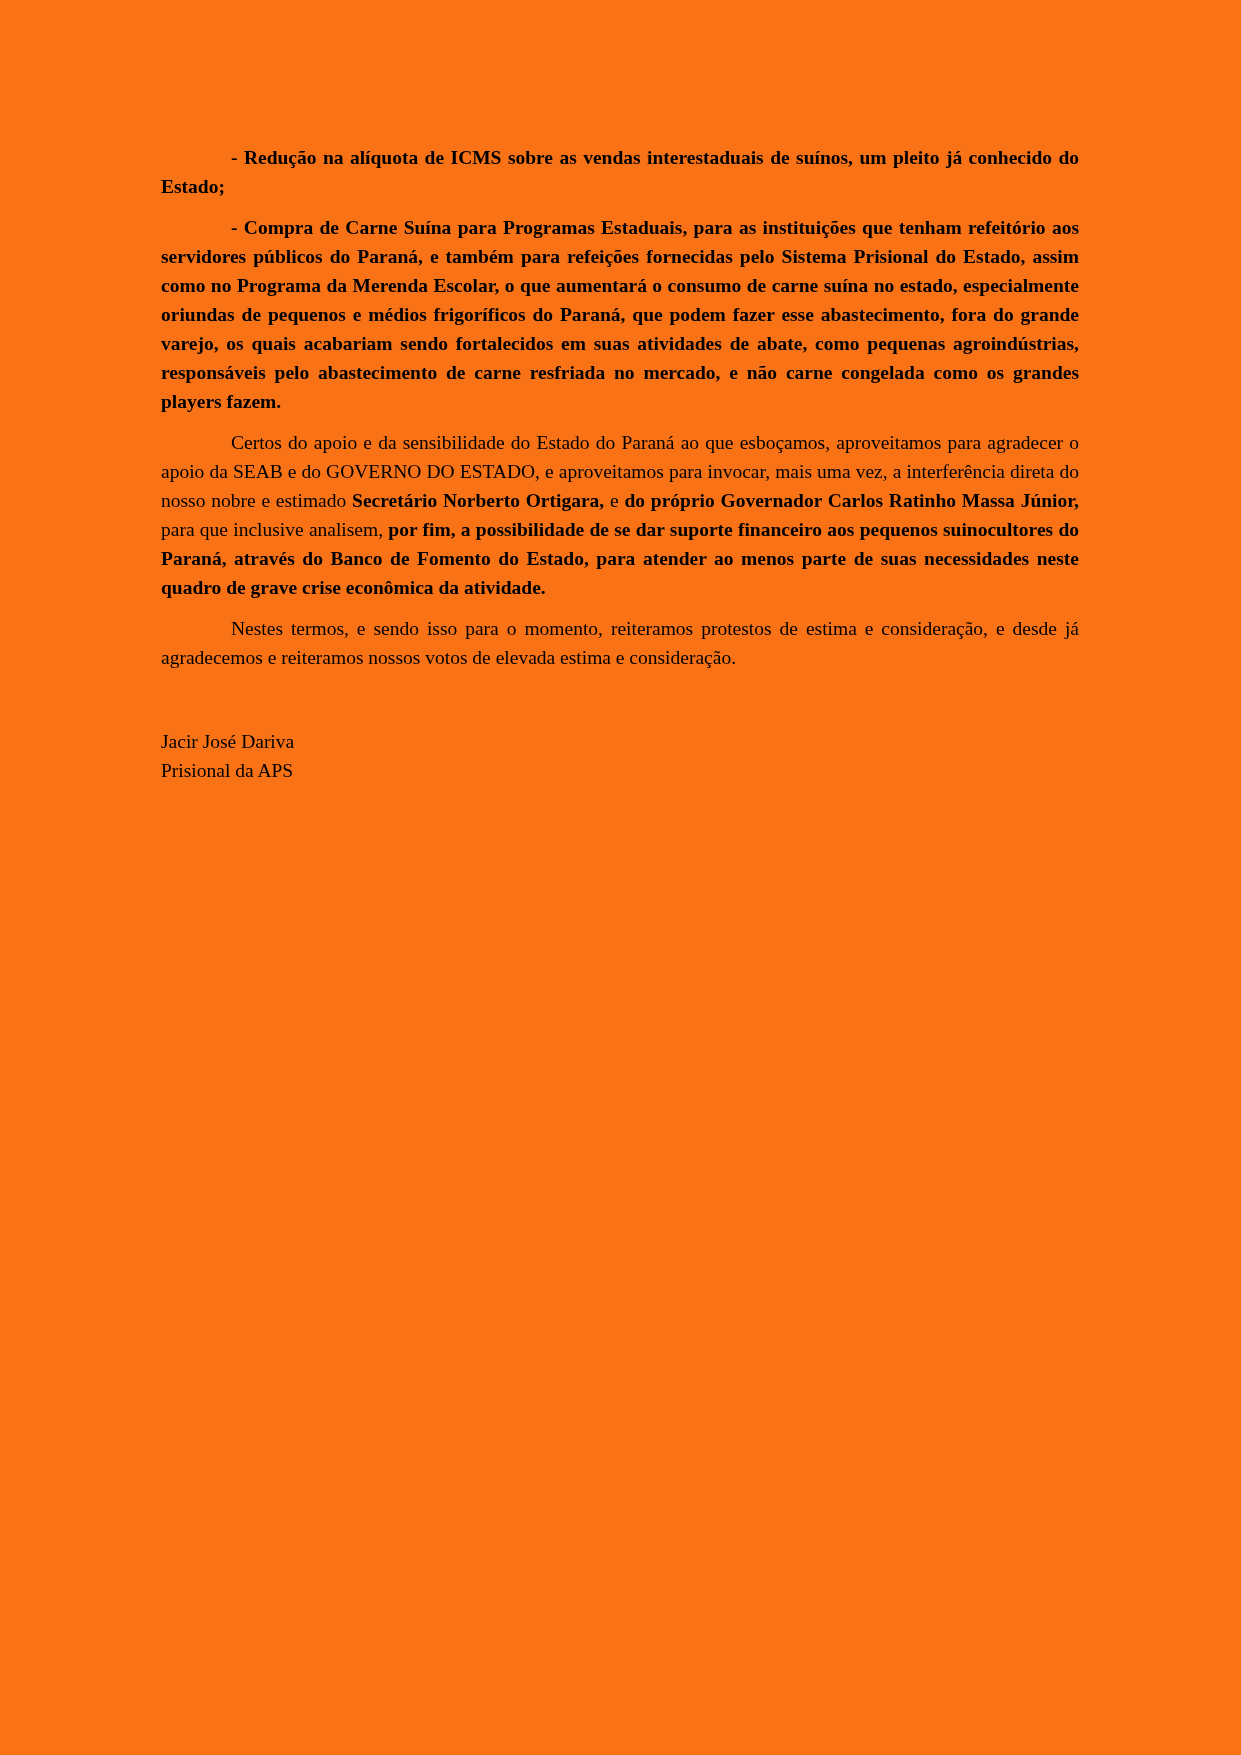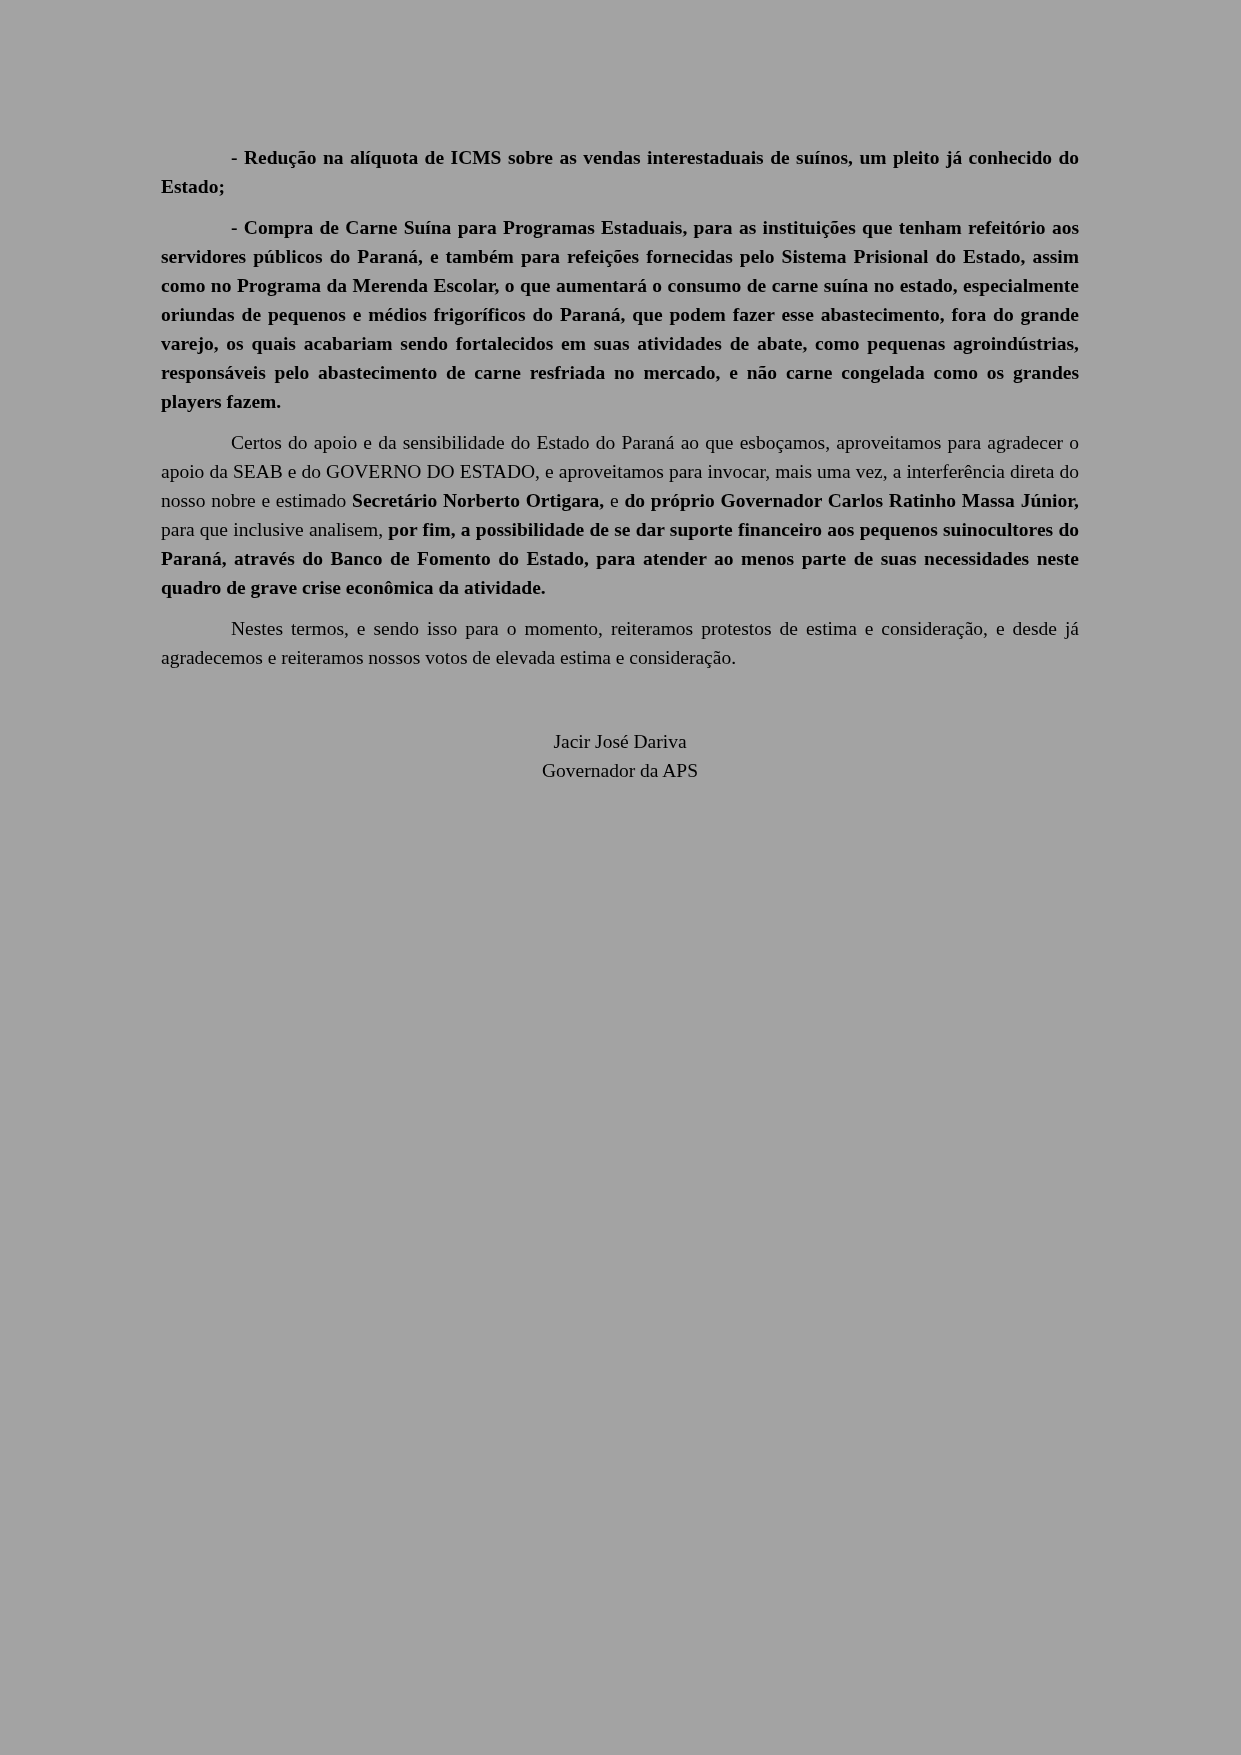--- a/index.html
+++ b/index.html
@@ -5,51 +5,51 @@
   html, body {
     margin: 0;
     padding: 0;
     background: #ffffff;
   }
   .page {
     position: relative;
     width: 1241px;
     height: 1755px;
     margin: 0 auto;
-    background: #a3a3a3;
+    background: #f97316;
     color: #000000;
     font-family: "Liberation Serif", "DejaVu Serif", serif;
     font-size: 19.5px;
     line-height: 29px;
     box-sizing: border-box;
     padding: 143px 162px 17px 161px;
     overflow: hidden;
   }
   .letter-body p {
     margin: 0 0 12px 0;
     text-align: justify;
     text-indent: 70px;
   }
   .letter-body .seg-bold { font-weight: bold; }
   .letter-body .seg-italic { }
   .signature-block {
     margin-top: 55px;
-    text-align: center;
+    text-align: left;
   }
   .signature-block div {
     line-height: 29px;
   }
 </style>
 </head>
 <body>
 
 <div class="page">
   <div class="letter-body" id="letter-body">
       <p><span class="seg-bold">- Redução na alíquota de ICMS sobre as vendas interestaduais de suínos, um pleito já conhecido do Estado;</span></p>
       <p><span class="seg-bold">- Compra de Carne Suína para Programas Estaduais, para as instituições que tenham refeitório aos servidores públicos do Paraná, e também para refeições fornecidas pelo Sistema Prisional do Estado, assim como no Programa da Merenda Escolar, o que aumentará o consumo de carne suína no estado, especialmente oriundas de pequenos e médios frigoríficos do Paraná, que podem fazer esse abastecimento, fora do grande varejo, os quais acabariam sendo fortalecidos em suas atividades de abate, como pequenas agroindústrias, responsáveis pelo abastecimento de carne resfriada no mercado, e não carne congelada como os grandes </span><span class="seg-bold seg-italic">players</span><span class="seg-bold"> fazem.</span></p>
       <p><span>Certos do apoio e da sensibilidade do Estado do Paraná ao que esboçamos, aproveitamos para agradecer o apoio da SEAB e do GOVERNO DO ESTADO, e aproveitamos para invocar, mais uma vez, a interferência direta do nosso nobre e estimado </span><span class="seg-bold">Secretário Norberto Ortigara,</span><span> e </span><span class="seg-bold">do próprio Governador Carlos Ratinho Massa Júnior,</span><span> para que inclusive analisem, </span><span class="seg-bold">por fim, a possibilidade de se dar suporte financeiro aos pequenos suinocultores do Paraná, através do Banco de Fomento do Estado, para atender ao menos parte de suas necessidades neste quadro de grave crise econômica da atividade.</span></p>
       <p><span>Nestes termos, e sendo isso para o momento, reiteramos protestos de estima e consideração, e desde já agradecemos e reiteramos nossos votos de elevada estima e consideração.</span></p>
     </div>
   <div class="signature-block">
     <div>Jacir José Dariva</div>
-    <div>Governador da APS</div>
+    <div>Prisional da APS</div>
   </div>
 </div>
 
 </body></html>

